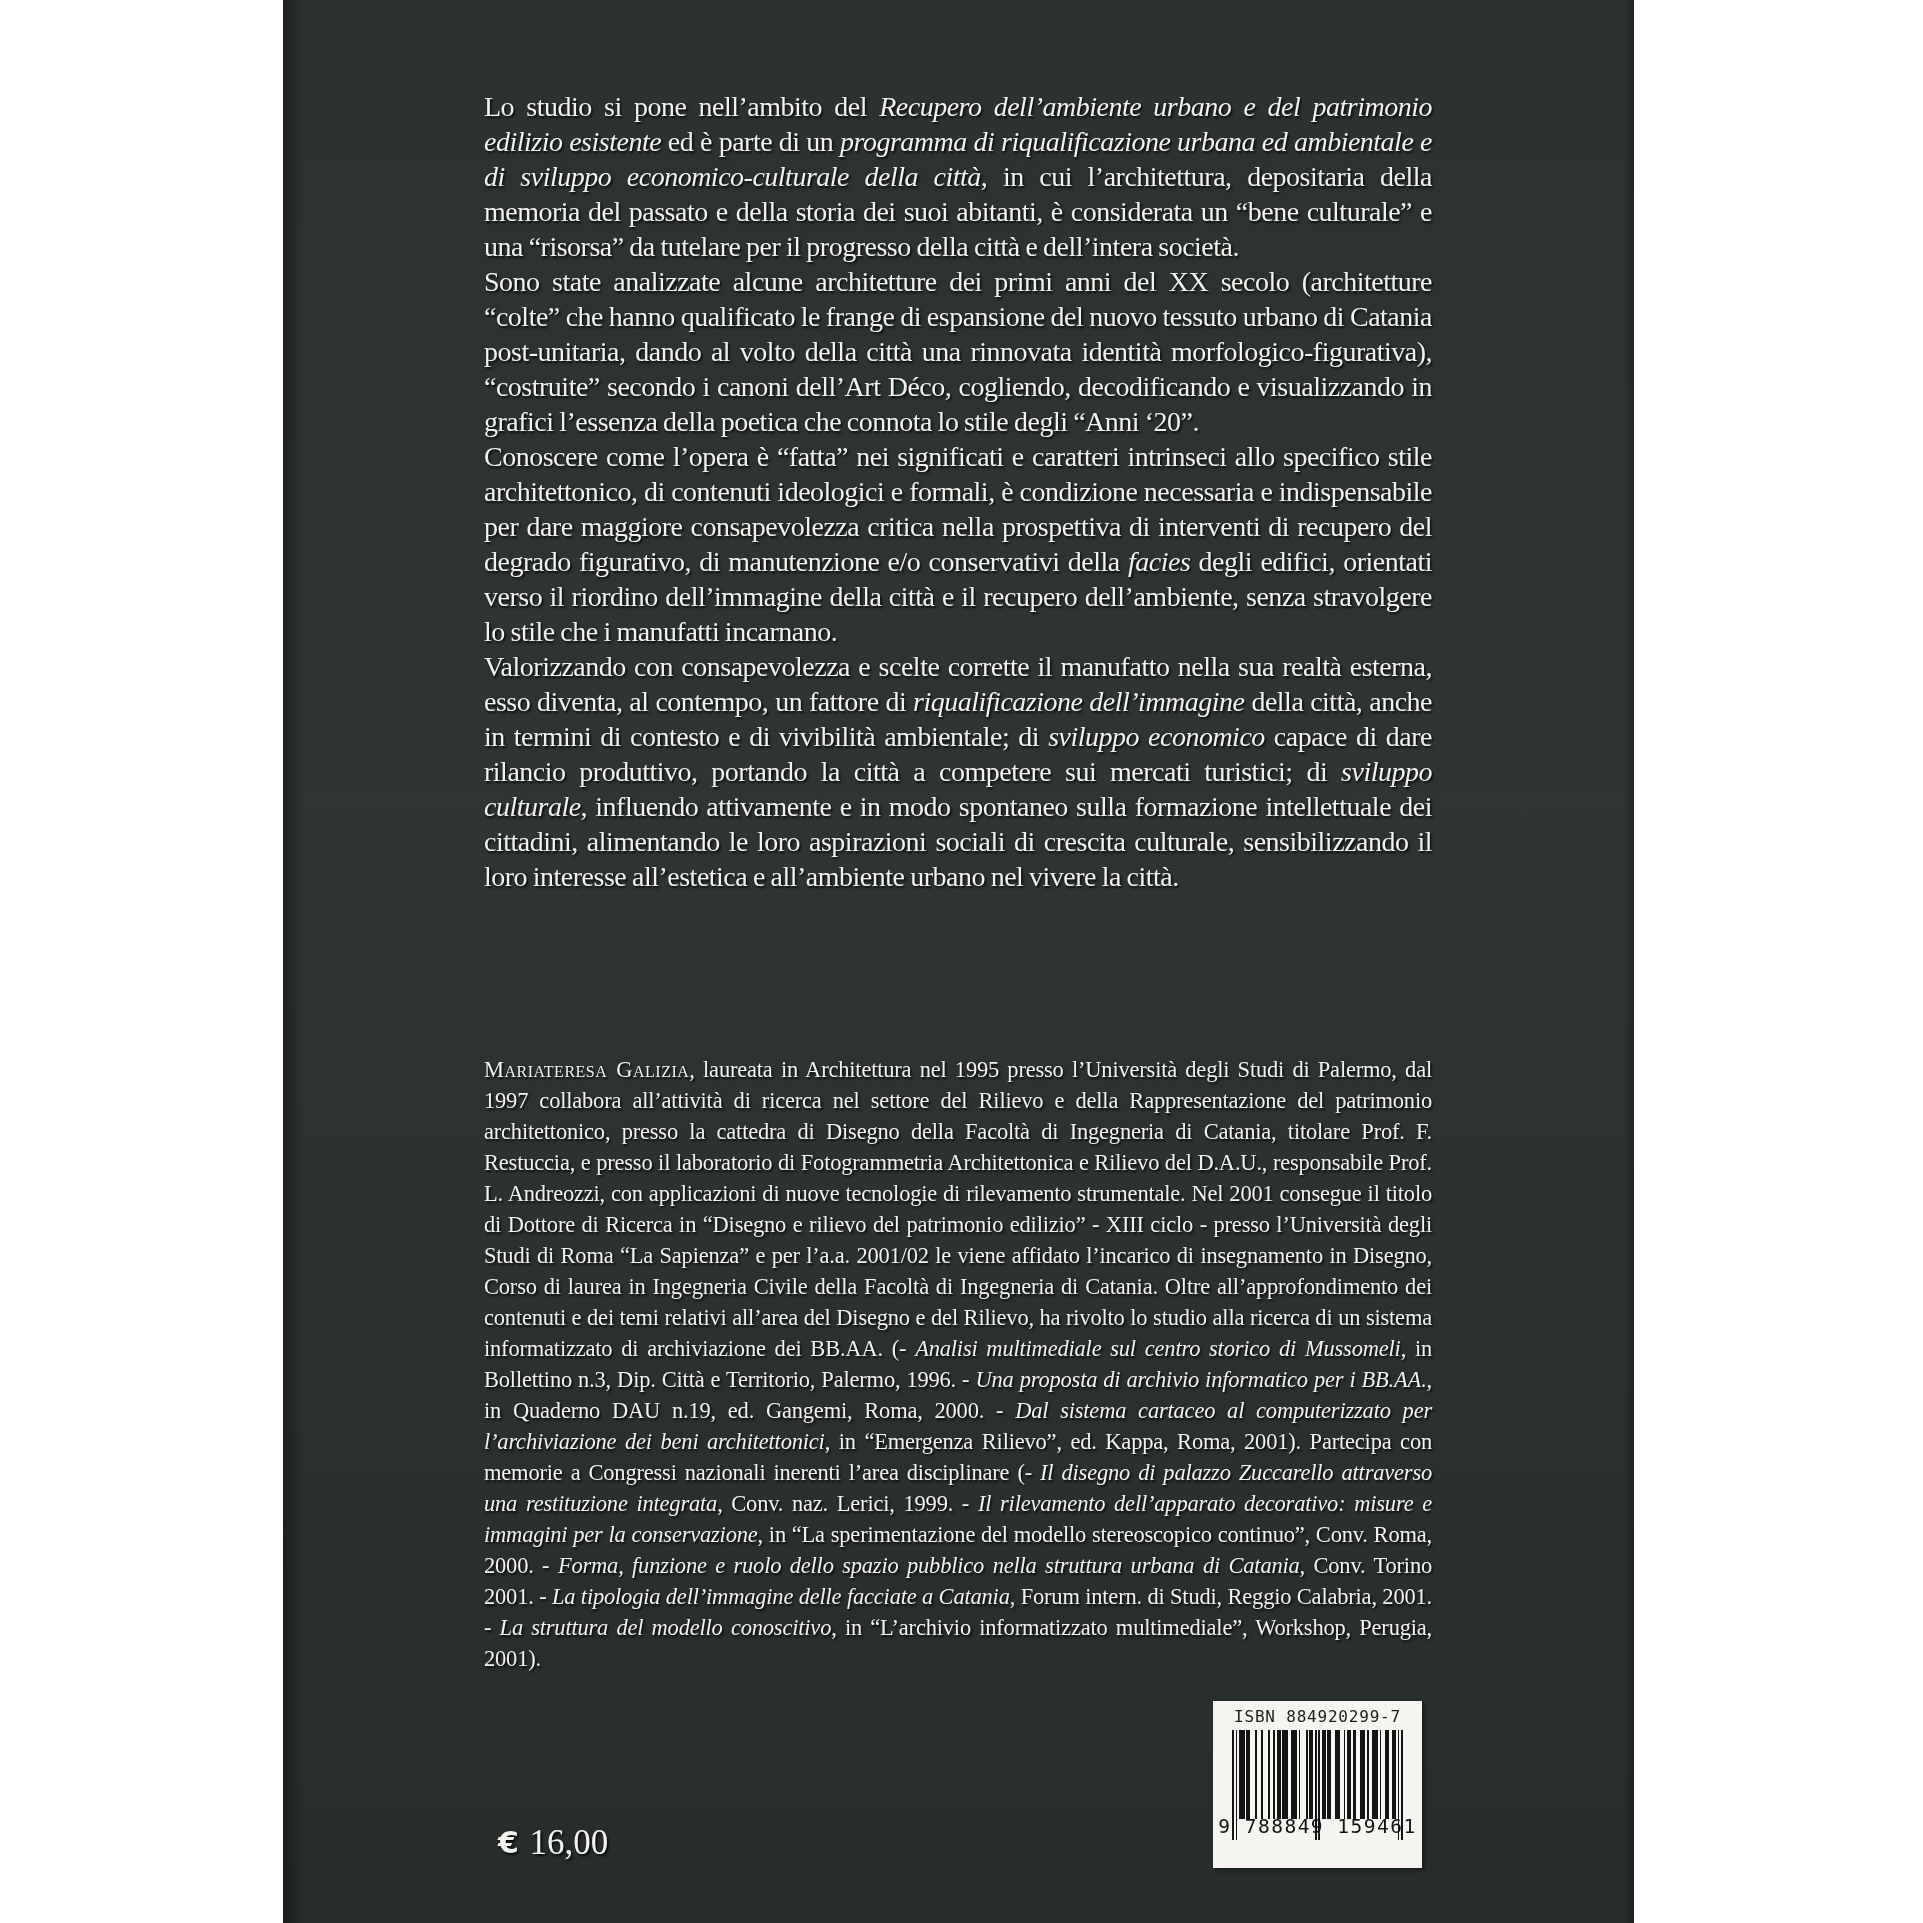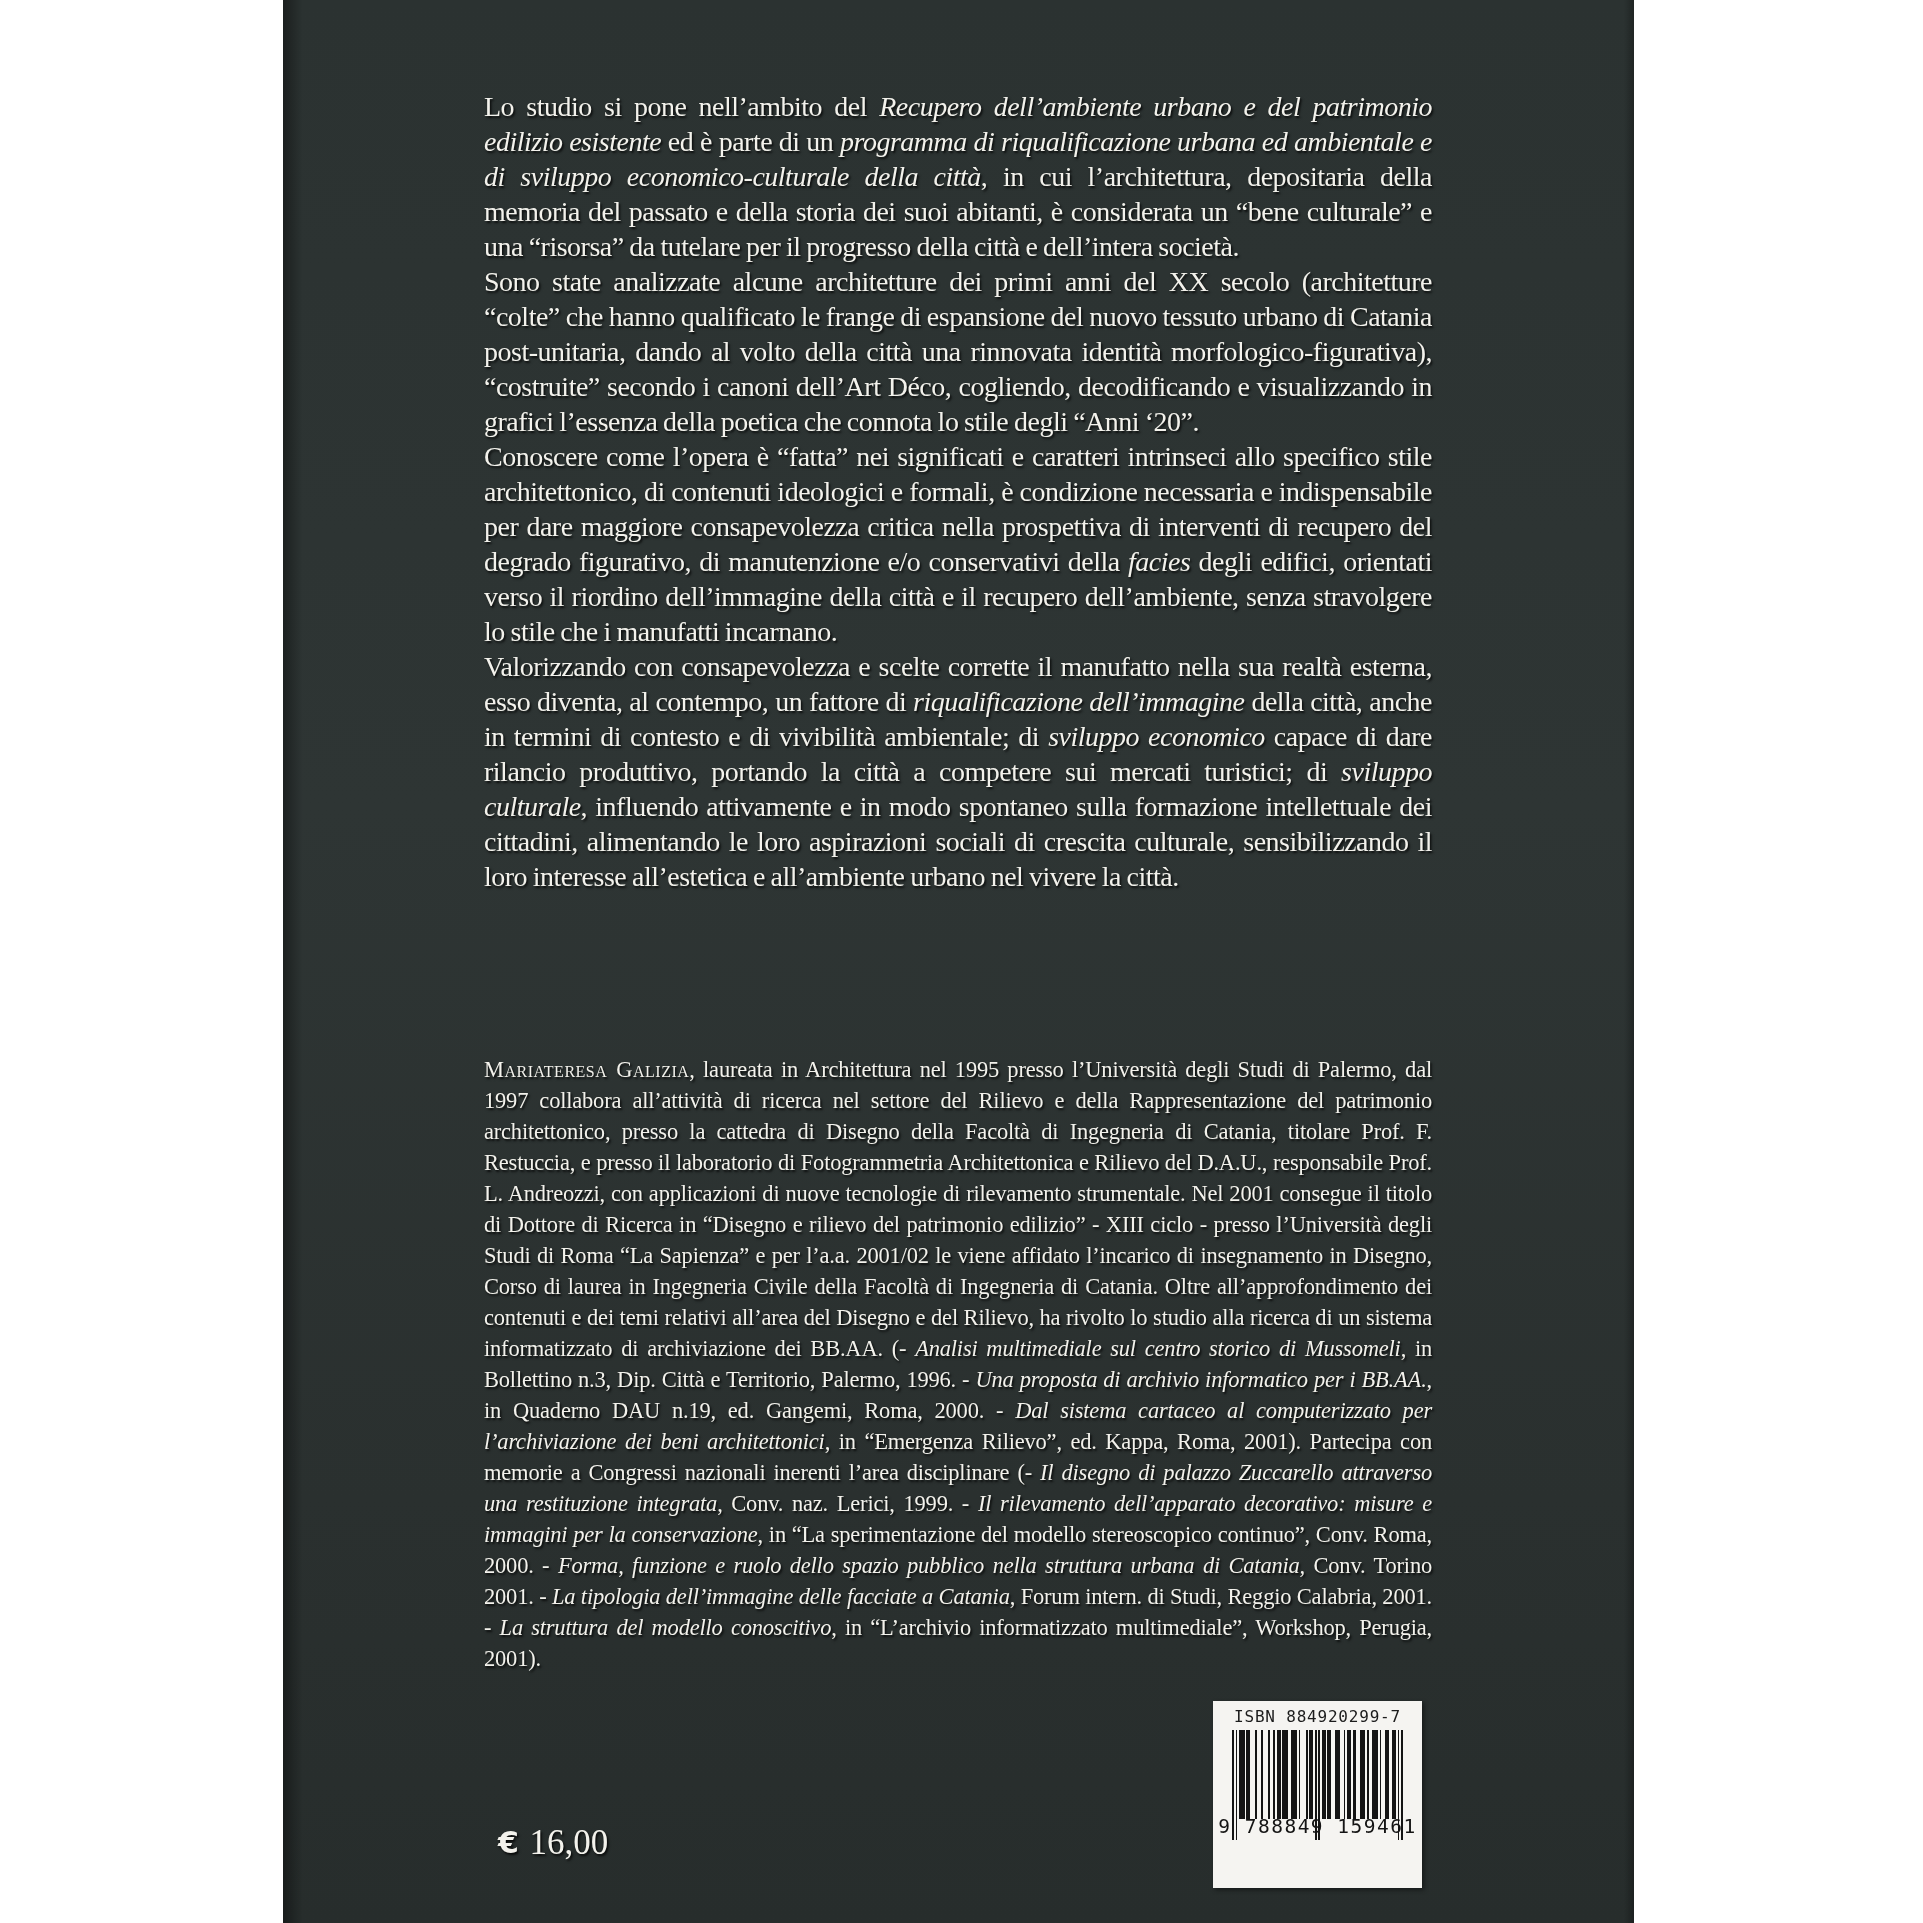--- a/index.html
+++ b/index.html
@@ -44,21 +44,21 @@
   }
   .price .euro{
     font-family:"DejaVu Sans", sans-serif;
     font-weight:700;font-size:30px;vertical-align:1.5px;
   }
   .price .amount{
     font-family:"Liberation Serif", serif;
     font-size:35px;margin-left:10.5px;text-align:right;
   }
   .barcode{
-    position:absolute;left:930px;top:1701px;width:209px;height:187px;
+    position:absolute;left:930px;top:1701px;width:209px;height:167px;
     background:#f5f4f1;
     box-shadow:1.5px 2.3px 4.5px rgba(0,0,0,.45);
   }
   .barcode .isbn{
     position:absolute;top:6px;left:0;width:100%;
     text-align:center;
     font-family:"DejaVu Sans Mono", monospace;
     font-size:16px;letter-spacing:0.8px;color:#1c1c1c;
   }
   .barcode svg{

